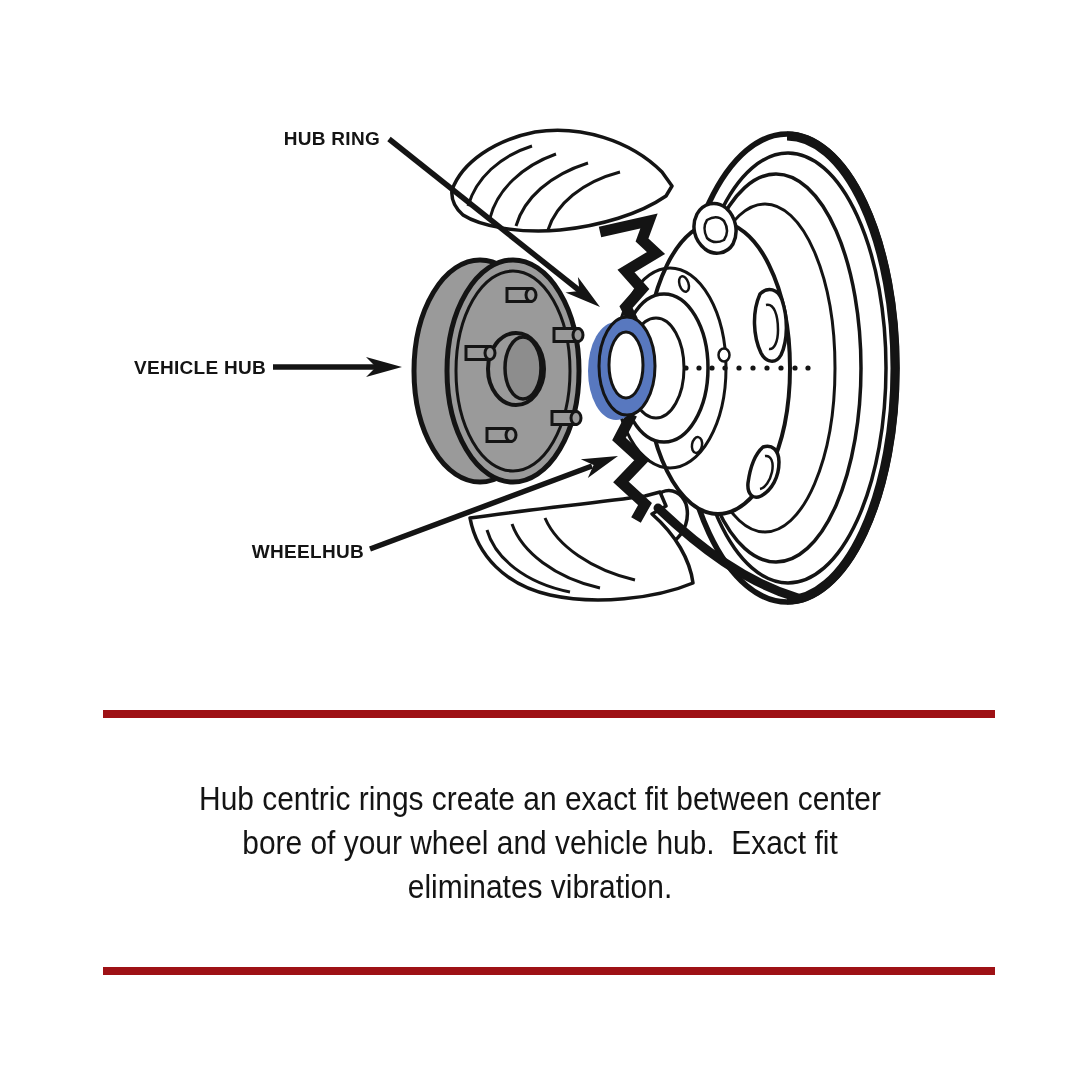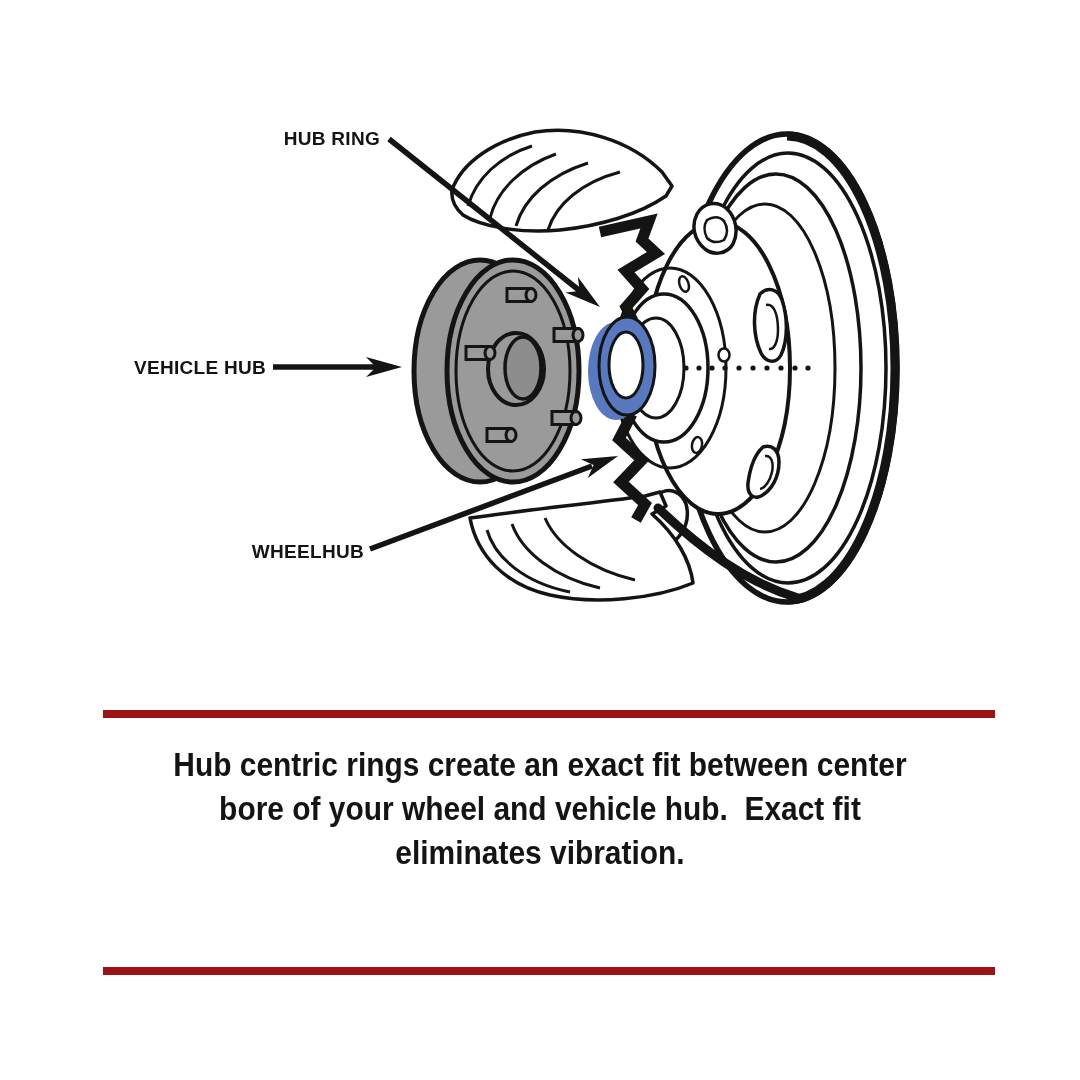--- a/index.html
+++ b/index.html
@@ -12,24 +12,24 @@
     font-family:"Liberation Sans",sans-serif;
   }
   .diagram-svg{position:absolute;left:0;top:0;width:1080px;height:1080px;}
   .divider{
     position:absolute;left:103px;width:892px;height:8px;
     background:var(--divider_red,#9e1115);
   }
   .divider-top{top:710px;}
   .divider-bottom{top:967px;}
   .caption{
-    position:absolute;left:0;right:0;top:742px;
+    position:absolute;left:0;right:0;top:776px;
     text-align:center;
     color:var(--ink,#141414);
-    font-weight:700;
+    font-weight:400;
     font-size:34px;
     line-height:44px;
   }
   .caption-line{
     display:block;
     white-space:pre;
     transform:scaleX(0.88);
     transform-origin:50% 50%;
   }
   .svg-label{

